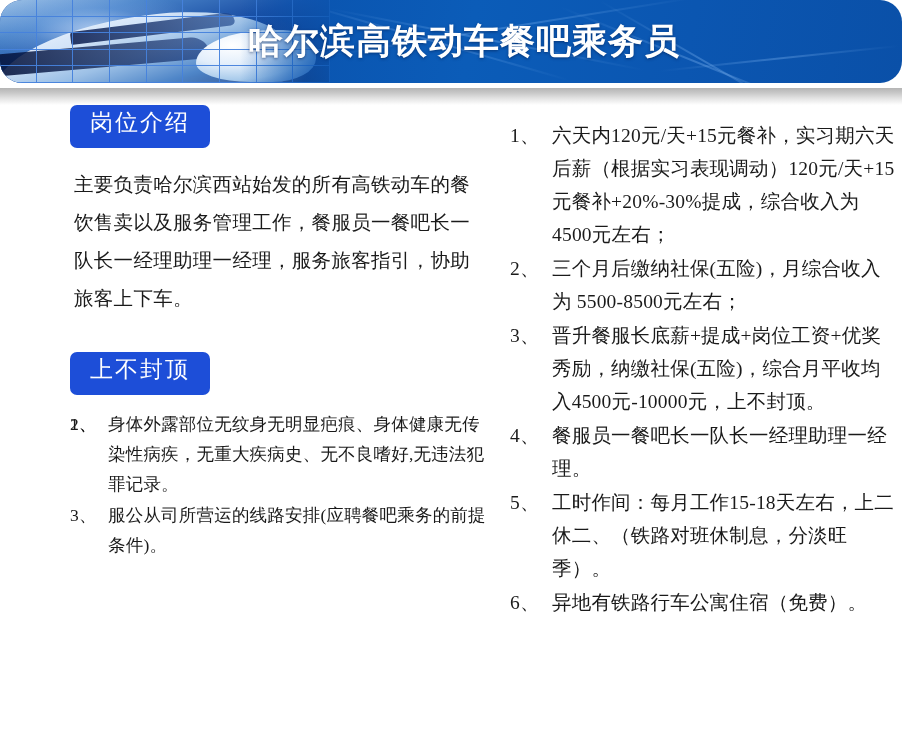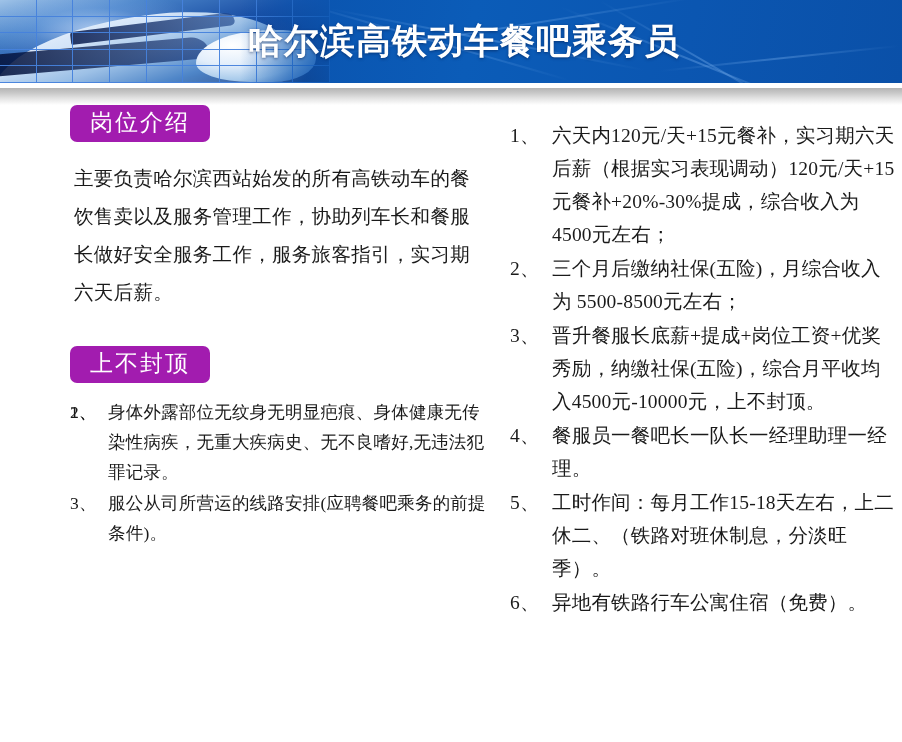--- a/index.html
+++ b/index.html
@@ -17,20 +17,21 @@
 
   
   .banner {
     position: absolute;
     left: 0;
     top: 0;
     width: 902px;
     height: 83px;
     overflow: hidden;
     background: linear-gradient(100deg, #0d3f96 0%, #0a52ad 26%, #0b5cb8 52%, #0b56b1 76%, #0a50a8 100%);
+    border-radius: 22px;
   }
   .banner-swirls {
     position: absolute;
     inset: 0;
     pointer-events: none;
   }
   .swirl {
     position: absolute;
     background: linear-gradient(90deg, rgba(255,255,255,0.00), rgba(150,200,255,0.30), rgba(255,255,255,0.00));
     height: 2px;
@@ -150,27 +151,27 @@
   }
   .col {
     position: absolute;
     top: 0;
   }
   .col-left  { left: 70px;  width: 420px; }
   .col-right { left: 510px; width: 385px; }
 
   .badge {
     display: inline-block;
-    background: #a21caf;
+    background: #1d4ed8;
     color: #ffffff;
     font-family: "DejaVu Sans", "Liberation Sans", sans-serif;
     font-size: 23px;
     font-weight: normal;
     letter-spacing: 2px;
-    padding: 5px 20px 7px 20px;
+    padding: 5px 20px 13px 20px;
     border-radius: 7px;
     line-height: 1.08;
   }
 
   .para {
     margin: 18px 0 0 4px;
     font-size: 19.5px;
     line-height: 38px;
     color: #1a1a1a;
     letter-spacing: 0.3px;
@@ -282,21 +283,21 @@
   <div class="banner-title">哈尔滨高铁动车餐吧乘务员</div>
 </div>
 <div class="banner-shadow"></div>
 
 <div class="content">
 
   <div class="col col-left">
 
     <div class="badge">岗位介绍</div>
 
-    <div class="para">主要负责哈尔滨西站始发的所有高铁动车的餐饮售卖以及服务管理工作，协助列车长和餐服长做好安全服务工作，服务旅客指引，实习期六天后薪。</div>
+    <div class="para">主要负责哈尔滨西站始发的所有高铁动车的餐饮售卖以及服务管理工作，餐服员一餐吧长一队长一经理助理一经理，服务旅客指引，协助旅客上下车。</div>
 
     <div class="sec-gap"></div>
 
     <div class="badge">上不封顶</div>
 
     <ol class="clist">
       <li>
         <span class="num">1、</span>
       </li>
       <li>

